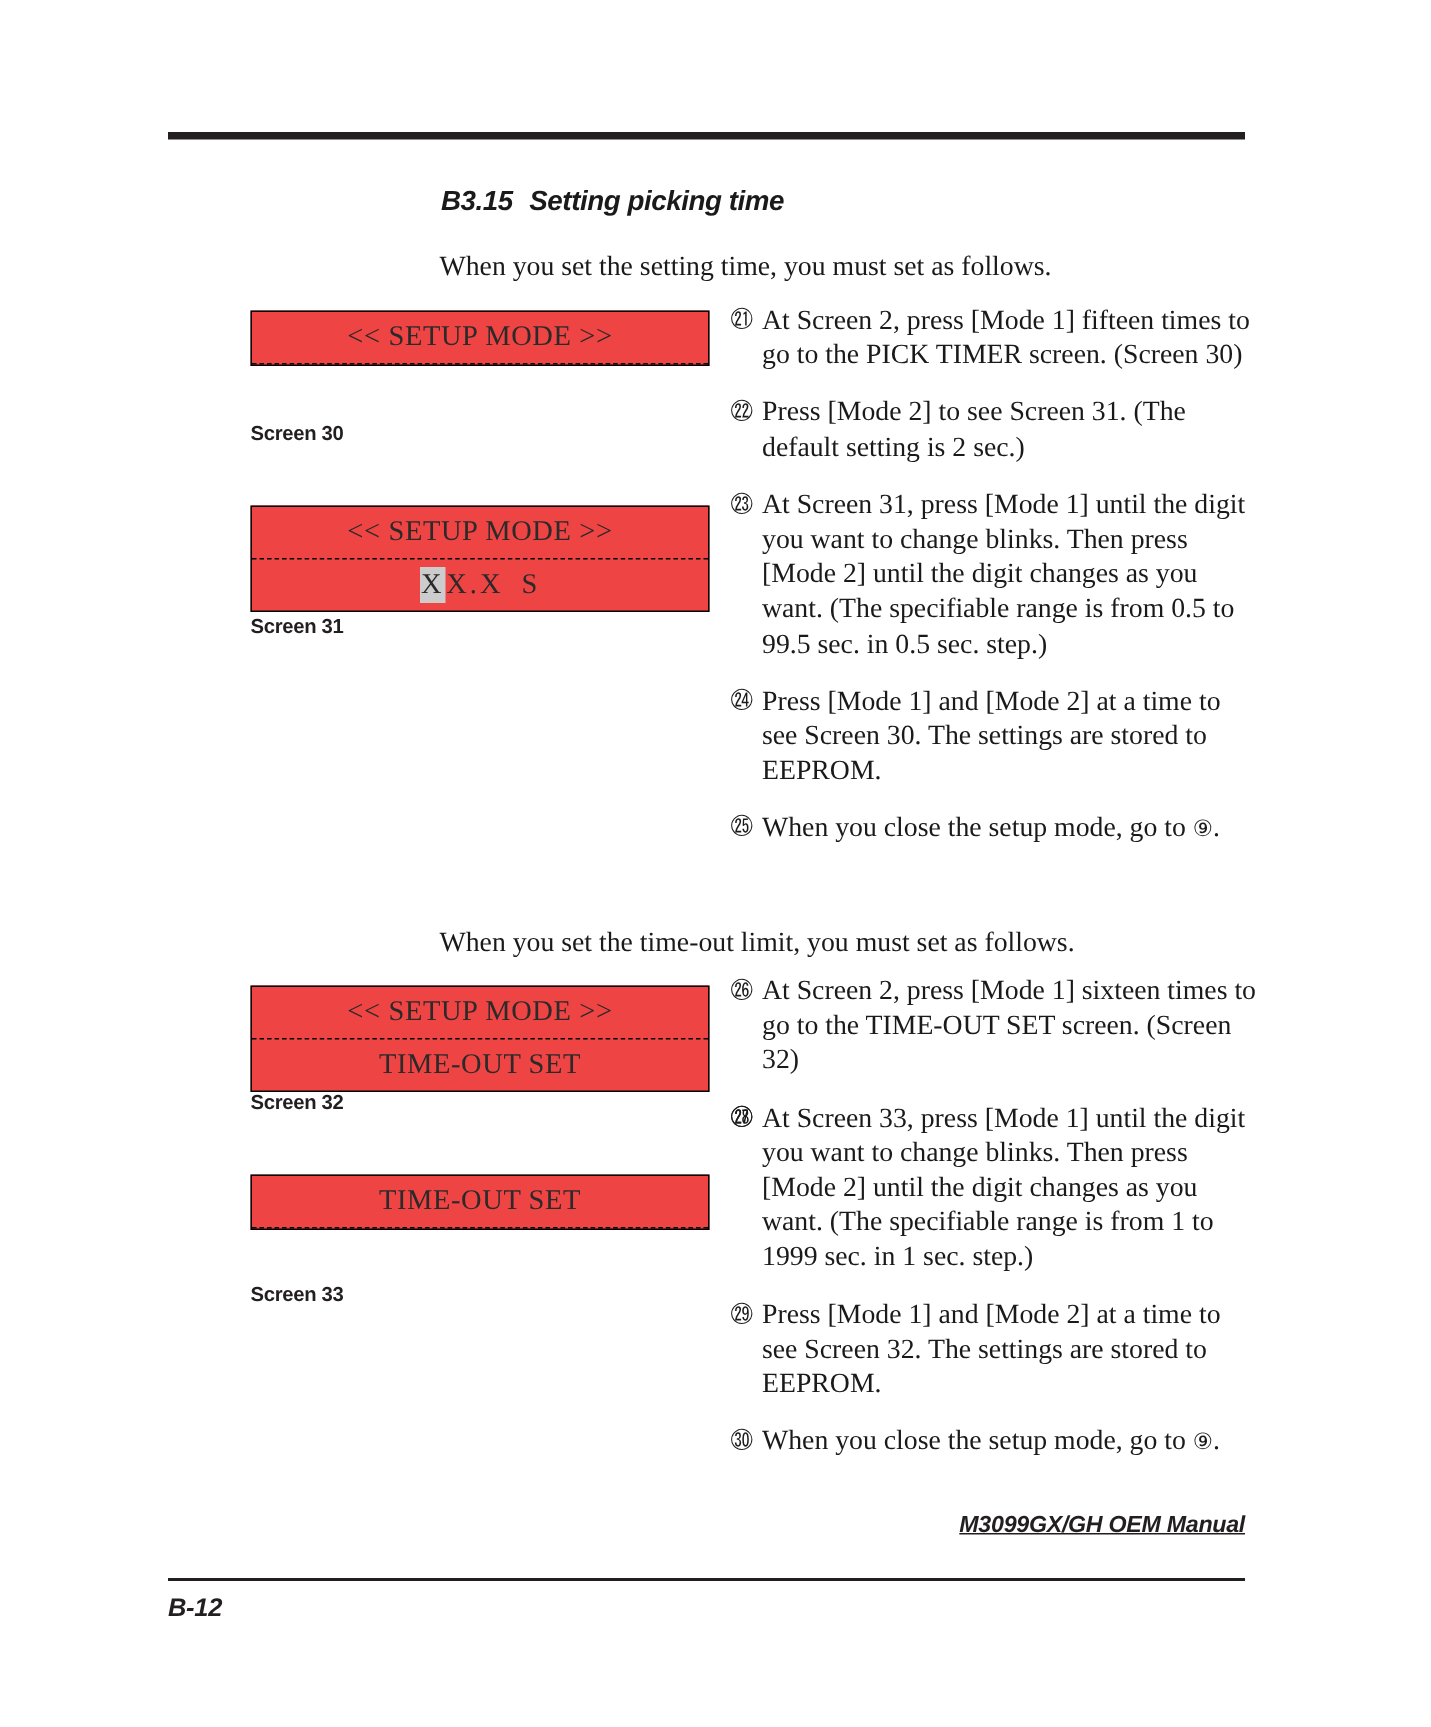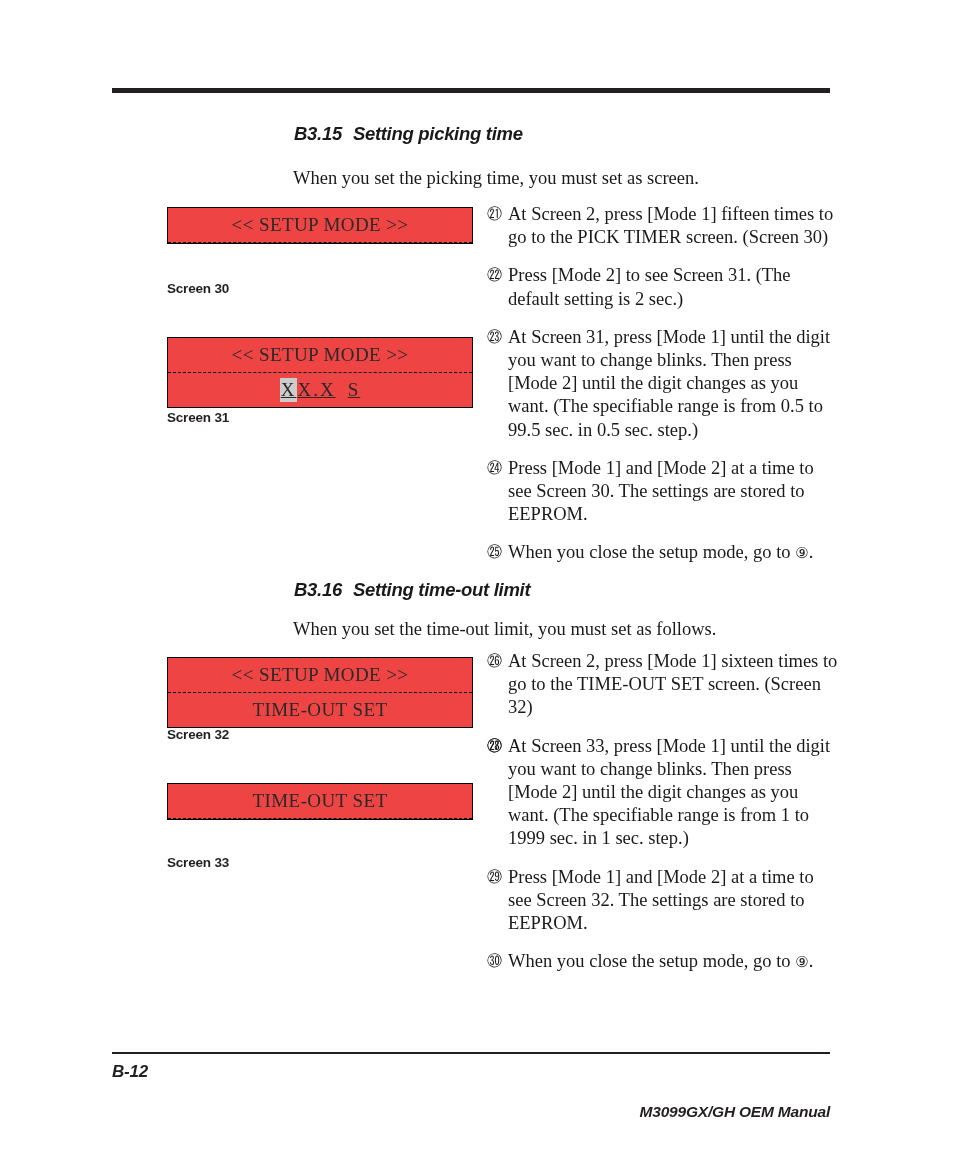--- a/index.html
+++ b/index.html
@@ -50,28 +50,29 @@
     font-family: "Liberation Sans", "DejaVu Sans", sans-serif;
     font-weight: bold;
     font-style: italic;
     font-size: 17px;
     letter-spacing: -0.2px;
     color: #231f20;
   }
   .footer-right {
     position: absolute;
     right: 124px;
-    top: 1103px;
+    top: 1008px;
     font-family: "Liberation Sans", "DejaVu Sans", sans-serif;
     font-weight: bold;
     font-style: italic;
     font-size: 15.5px;
     letter-spacing: -0.2px;
     color: #231f20;
     white-space: nowrap;
+    text-decoration: underline;
   }
 
   
   .section-heading {
     position: absolute;
     left: 294px;
     font-family: "Liberation Sans", "DejaVu Sans", sans-serif;
     font-weight: bold;
     font-style: italic;
     font-size: 18.5px;
@@ -108,21 +109,20 @@
     font-size: 19px;
     color: #2a2a2a;
     letter-spacing: 0.4px;
     white-space: nowrap;
   }
   .lcd-row.top {
     border-bottom: 1.6px dashed #000;
   }
   .lcd-digits {
     letter-spacing: 2px;
-    text-decoration: underline;
   }
   .lcd-digits .hl {
     background: #cccccc;
     padding: 1px 1px 2px 1px;
   }
   .lcd-digits .gap {
     display: inline-block;
     width: 12px;
   }
 
@@ -169,44 +169,41 @@
 <body>
 
 <div class="page">
 
   <div class="header-rule"></div>
 
   <div class="section-heading" style="top:123px;">
     <span class="num">B3.15</span><span>Setting picking time</span>
   </div>
 
-  <div class="intro" style="top:166px;">When you set the picking time, you must set as screen.</div>
+  <div class="intro" style="top:166px;">When you set the setting time, you must set as follows.</div>
 
   <div class="lcd" style="left:167px; top:207px;">
     <div class="lcd-row top">&lt;&lt; SETUP MODE &gt;&gt;</div>
   </div>
   <div class="screen-caption" style="left:167px; top:281px;">Screen 30</div>
 
   <div class="lcd" style="left:167px; top:337px;">
     <div class="lcd-row top">&lt;&lt; SETUP MODE &gt;&gt;</div>
     <div class="lcd-row lcd-digits"><span class="hl">X</span><span>X</span><span>.</span><span>X</span><span class="gap"></span><span>S</span></div>
   </div>
   <div class="screen-caption" style="left:167px; top:410px;">Screen 31</div>
 
   <div class="steps" style="left:487px; top:203px;">
       <div class="step"><span class="marker">㉑</span><span>At Screen 2, press [Mode 1] fifteen times to go to the PICK TIMER screen. (Screen 30)</span></div>
       <div class="step"><span class="marker">㉒</span><span>Press [Mode 2] to see Screen 31. (The default setting is 2 sec.)</span></div>
       <div class="step"><span class="marker">㉓</span><span>At Screen 31, press [Mode 1] until the digit you want to change blinks. Then press [Mode 2] until the digit changes as you want. (The specifiable range is from 0.5 to 99.5 sec. in 0.5 sec. step.)</span></div>
       <div class="step"><span class="marker">㉔</span><span>Press [Mode 1] and [Mode 2] at a time to see Screen 30. The settings are stored to EEPROM.</span></div>
       <div class="step"><span class="marker">㉕</span><span>When you close the setup mode, go to </span><span class="inline-circ">⑨</span><span>.</span></div>
     </div>
 
-  <div class="section-heading" style="top:579px;">
-    <span class="num">B3.16</span><span>Setting time-out limit</span>
-  </div>
 
   <div class="intro" style="top:617px;">When you set the time-out limit, you must set as follows.</div>
 
   <div class="lcd" style="left:167px; top:657px;">
     <div class="lcd-row top">&lt;&lt; SETUP MODE &gt;&gt;</div>
     <div class="lcd-row">TIME-OUT SET</div>
   </div>
   <div class="screen-caption" style="left:167px; top:727px;">Screen 32</div>
 
   <div class="lcd" style="left:167px; top:783px;">

